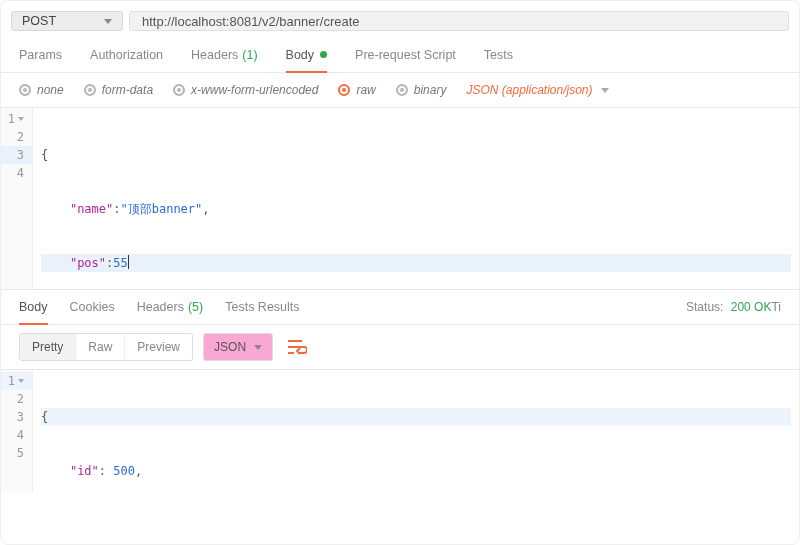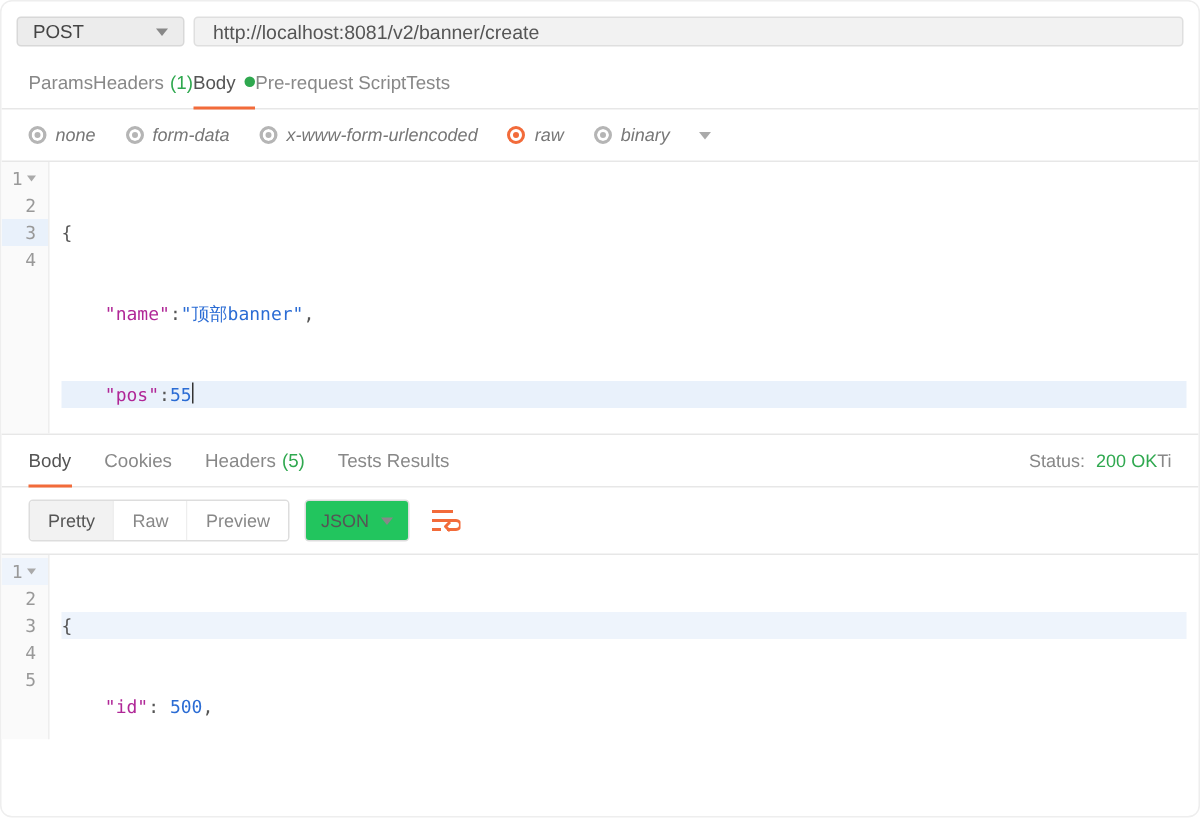--- a/index.html
+++ b/index.html
@@ -34,21 +34,21 @@
   }
   .url {
     flex: 1;
     background: #f2f2f2; border: 1px solid #dfdfdf; border-radius: 3px;
     display: flex; align-items: center; padding: 0 12px;
     color: #555; font-size: 13px; text-align: right;
   }
 
   
   .tabs {
-    display: flex; align-items: center; 
+    display: flex; align-items: center; gap: 28px;
     padding: 0 18px; height: 36px;
     border-bottom: 1px solid #e7e7e7;
     font-size: 12.5px; color: #888;
   }
   .tab { display: flex; align-items: center; height: 100%; position: relative; cursor: pointer; }
   .tab.active { color: #555; }
   .tab.active::after {
     content: ""; position: absolute; left: 0; right: 0; bottom: -1px;
     height: 2px; background: #f26b3a;
   }
@@ -142,21 +142,21 @@
   }
   .btn {
     padding: 6px 12px; font-size: 12px; color: #888;
     border-right: 1px solid #eee; background: #fff;
   }
   .btn:last-child { border-right: none; }
   .btn.active { background: #f2f2f2; color: #555; }
   .json-pick {
     display: flex; align-items: center; gap: 8px;
     border: 1px solid #ddd; border-radius: 3px; padding: 6px 10px;
-    background: #22c55e; color: #555; font-size: 12px;
+    background: #f9a8d4; color: #555; font-size: 12px;
   }
   .json-pick .caret {
     width: 0; height: 0; border-left: 4px solid transparent;
     border-right: 4px solid transparent; border-top: 5px solid #888;
   }
   .wrap-icon {
     width: 28px; height: 28px; display: flex; align-items: center; justify-content: center;
   }
   .wrap-icon svg { stroke: #f26b3a; }
 
@@ -175,20 +175,23 @@
   <div class="url">
     <span>http://localhost:8081/v2/banner/create</span>
   </div>
 </div>
 
 <div class="tabs">
   <div class="tab">
       <span>Params</span>
     </div>
   <div class="tab">
+      <span>Authorization</span>
+    </div>
+  <div class="tab">
     <span>Headers</span>
     <span class="count-green">(1)</span>
   </div>
   <div class="tab active">
     <span>Body</span>
     <span class="dot-green"></span>
   </div>
   <div class="tab">
       <span>Pre-request Script</span>
     </div>
@@ -212,20 +215,21 @@
     </span>
   <span class="radio selected">
       <span class="bullet"></span>
       <span>raw</span>
     </span>
   <span class="radio gray">
       <span class="bullet"></span>
       <span>binary</span>
     </span>
   <span class="json-type">
+    <span>JSON (application/json)</span>
     <span class="caret"></span>
   </span>
 </div>
 
 <div class="editor">
   <div class="gutter">
     <div class="gl">1<span class="fold"></span></div>
     <div class="gl">2</div>
     <div class="gl" style="background:#e9f1fb;margin:0 -8px 0 -4px;padding:0 8px 0 4px;">3</div>
     <div class="gl">4</div>

